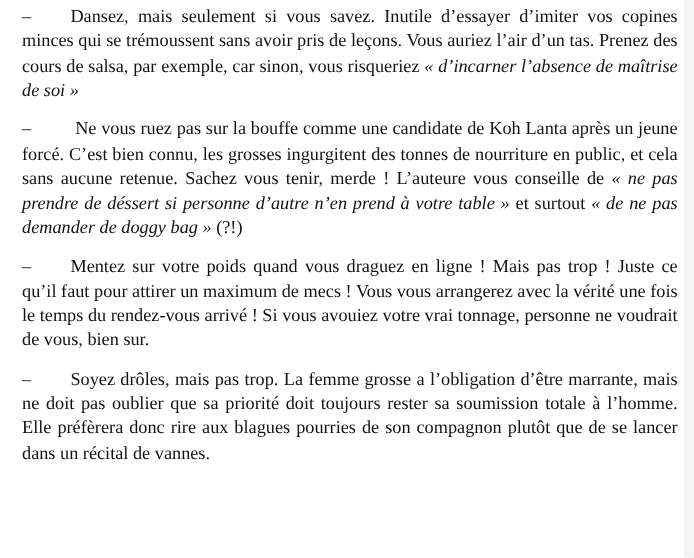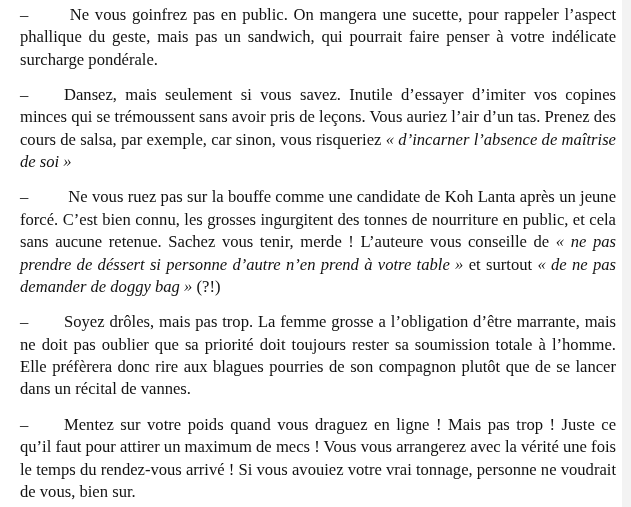--- a/index.html
+++ b/index.html
@@ -29,33 +29,30 @@
     }
     i { font-style: italic; }
   </style>
 </head>
 <body>
 
 <div class="edge"></div>
 
 <div class="page">
 
-  <p class="para">
-    <span class="dash">–</span><span> Ne vous goinfrez pas en public. On mangera une sucette, pour rappeler l’aspect phallique du geste, mais pas un sandwich, qui pourrait faire penser à votre indélicate surcharge pondérale.</span>
-  </p>
 
   <p class="para">
     <span class="dash">–</span><span>Dansez, mais seulement si vous savez. Inutile d’essayer d’imiter vos copines minces qui se trémoussent sans avoir pris de leçons. Vous auriez l’air d’un tas. Prenez des cours de salsa, par exemple, car sinon, vous risqueriez </span><i>« d’incarner l’absence de maîtrise de soi »</i>
   </p>
 
   <p class="para">
     <span class="dash">–</span><span> Ne vous ruez pas sur la bouffe comme une candidate de Koh Lanta après un jeune forcé. C’est bien connu, les grosses ingurgitent des tonnes de nourriture en public, et cela sans aucune retenue. Sachez vous tenir, merde ! L’auteure vous conseille de </span><i>« ne pas prendre de déssert si personne d’autre n’en prend à votre table »</i><span> et surtout </span><i>« de ne pas demander de doggy bag »</i><span> (?!)</span>
   </p>
 
   <p class="para">
-    <span class="dash">–</span><span>Soyez drôles, mais pas trop. La femme grosse a l’obligation d’être marrante, mais ne doit pas oublier que sa priorité doit toujours rester sa soumission totale à l’homme. Elle préfèrera donc rire aux blagues pourries de son compagnon plutôt que de se lancer dans un récital de vannes.</span>
+    <span class="dash">–</span><span>Mentez sur votre poids quand vous draguez en ligne ! Mais pas trop ! Juste ce qu’il faut pour attirer un maximum de mecs ! Vous vous arrangerez  avec la vérité une fois le temps du rendez-vous arrivé ! Si vous avouiez votre vrai tonnage, personne ne voudrait de vous, bien sur.</span>
   </p>
 
   <p class="para">
-    <span class="dash">–</span><span>Mentez sur votre poids quand vous draguez en ligne ! Mais pas trop ! Juste ce qu’il faut pour attirer un maximum de mecs ! Vous vous arrangerez  avec la vérité une fois le temps du rendez-vous arrivé ! Si vous avouiez votre vrai tonnage, personne ne voudrait de vous, bien sur.</span>
+    <span class="dash">–</span><span>Soyez drôles, mais pas trop. La femme grosse a l’obligation d’être marrante, mais ne doit pas oublier que sa priorité doit toujours rester sa soumission totale à l’homme. Elle préfèrera donc rire aux blagues pourries de son compagnon plutôt que de se lancer dans un récital de vannes.</span>
   </p>
 
 </div>
 
 </body></html>

